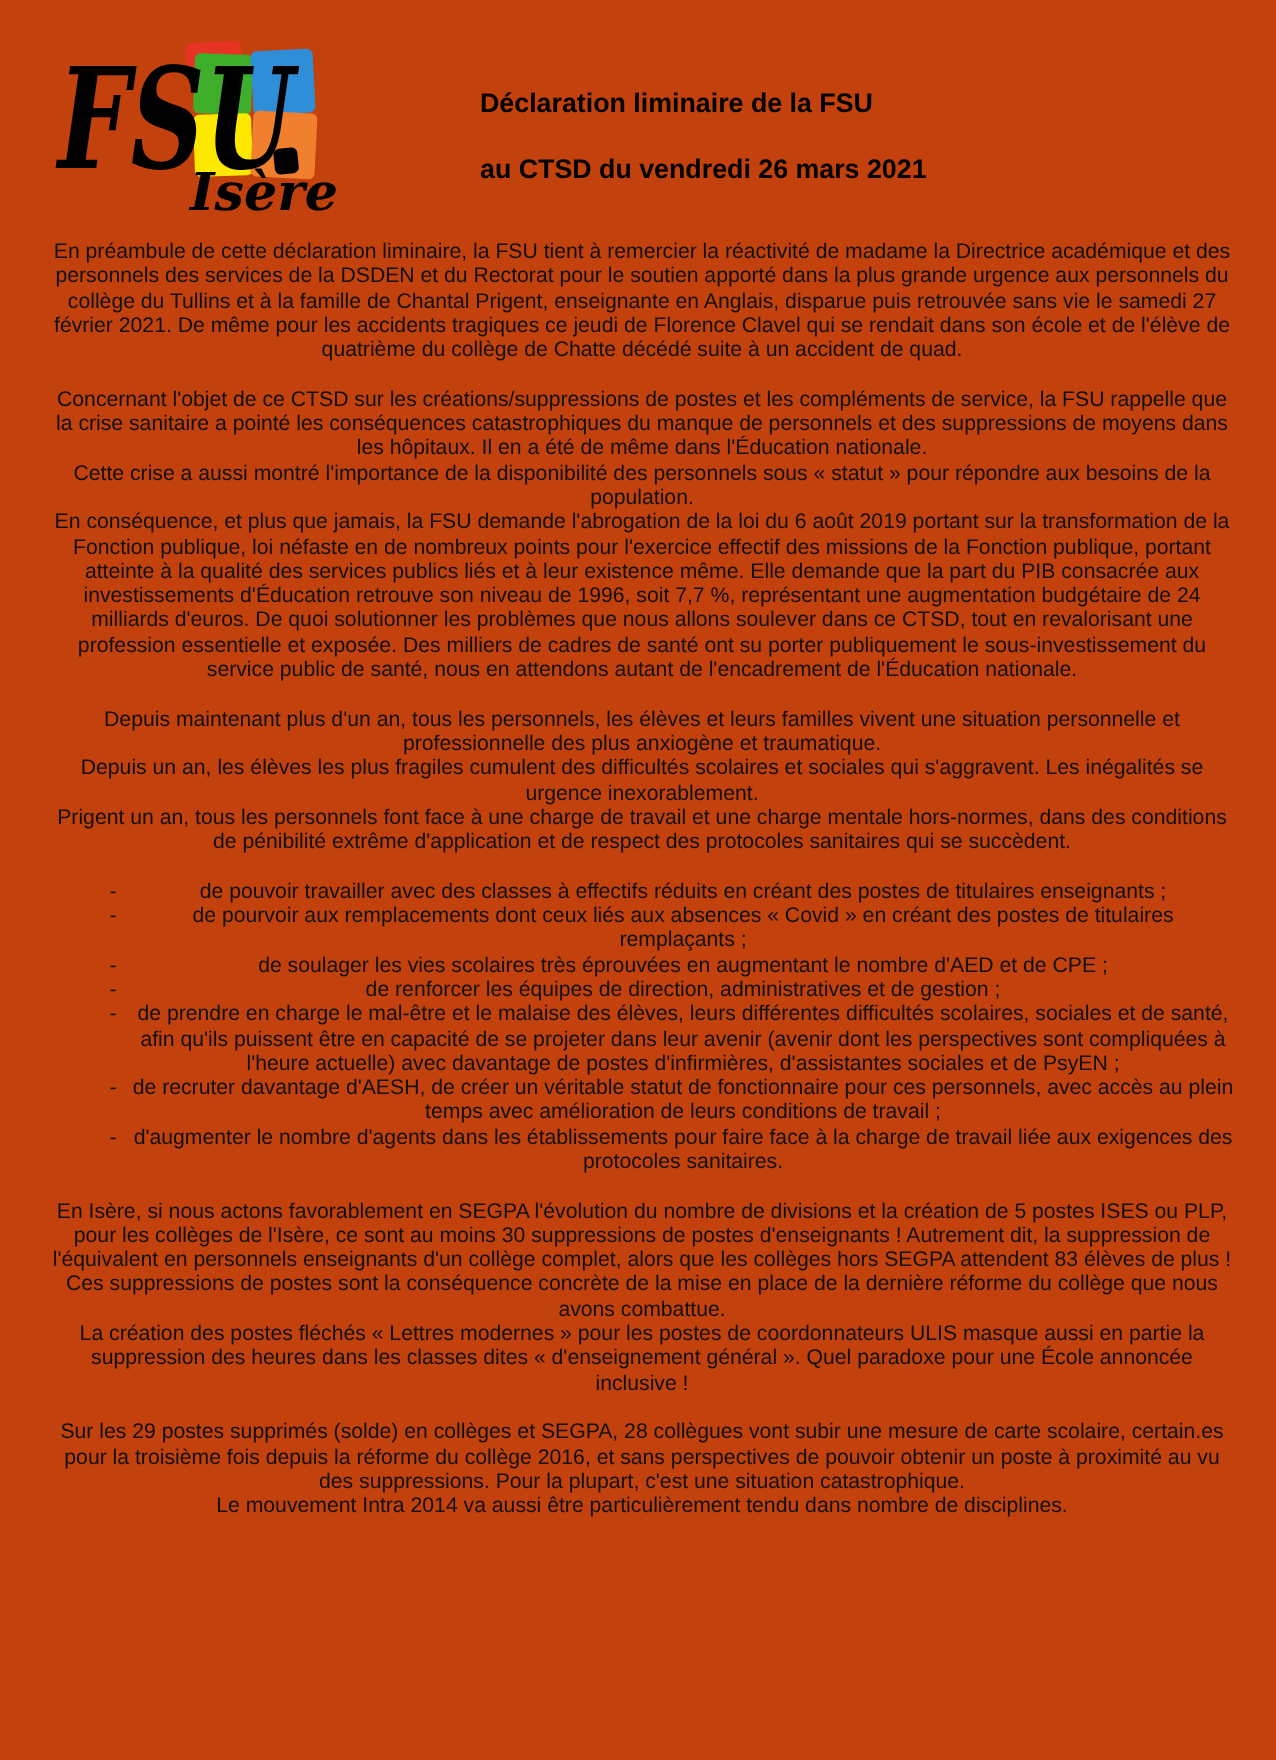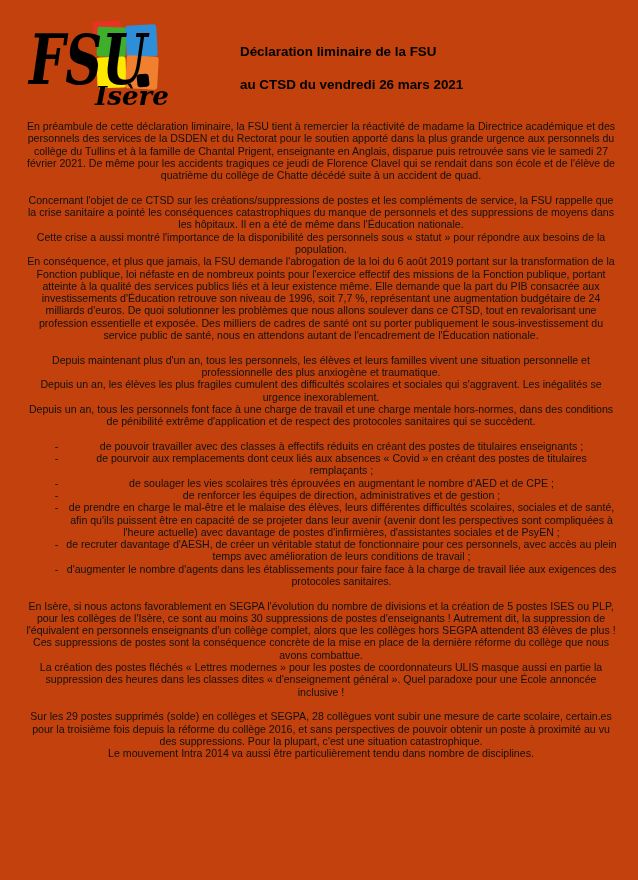--- a/index.html
+++ b/index.html
@@ -63,21 +63,21 @@
 
     <div class="block">
       <p>Concernant l'objet de ce CTSD sur les créations/suppressions de postes et les compléments de service, la FSU rappelle que la crise sanitaire a pointé les conséquences catastrophiques du manque de personnels et des suppressions de moyens dans les hôpitaux. Il en a été de même dans l'Éducation nationale.</p>
       <p>Cette crise a aussi montré l'importance de la disponibilité des personnels sous «&nbsp;statut&nbsp;» pour répondre aux besoins de la population.</p>
       <p>En conséquence, et plus que jamais, la FSU demande l'abrogation de la loi du 6 août 2019 portant sur la transformation de la Fonction publique, loi néfaste en de nombreux points pour l'exercice effectif des missions de la Fonction publique, portant atteinte à la qualité des services publics liés et à leur existence même. Elle demande que la part du PIB consacrée aux investissements d'Éducation retrouve son niveau de 1996, soit 7,7&nbsp;%, représentant une augmentation budgétaire de 24 milliards d'euros. De quoi solutionner les problèmes que nous allons soulever dans ce CTSD, tout en revalorisant une profession essentielle et exposée. Des milliers de cadres de santé ont su porter publiquement le sous-investissement du service public de santé, nous en attendons autant de l'encadrement de l'Éducation nationale.</p>
     </div>
 
     <div class="block">
       <p>Depuis maintenant plus d'un an, tous les personnels, les élèves et leurs familles vivent une situation personnelle et professionnelle des plus anxiogène et traumatique.</p>
       <p>Depuis un an, les élèves les plus fragiles cumulent des difficultés scolaires et sociales qui s'aggravent. Les inégalités se urgence inexorablement.</p>
-      <p>Depuis un an, tous les personnels font face à une charge de travail et une charge mentale hors-normes, dans des conditions de pénibilité extrême d'application et de respect des protocoles sanitaires qui se succèdent.</p>
+      <p>Prigent un an, tous les personnels font face à une charge de travail et une charge mentale hors-normes, dans des conditions de pénibilité extrême d'application et de respect des protocoles sanitaires qui se succèdent.</p>
     </div>
 
     <div class="block">
       <div class="list-row">
         <span class="list-marker">-</span>
         <span class="list-text">de pouvoir travailler avec des classes à effectifs réduits en créant des postes de titulaires enseignants&nbsp;;</span>
       </div>
       <div class="list-row">
         <span class="list-marker">-</span>
         <span class="list-text">de pourvoir aux remplacements dont ceux liés aux absences «&nbsp;Covid&nbsp;» en créant des postes de titulaires remplaçants&nbsp;;</span>

